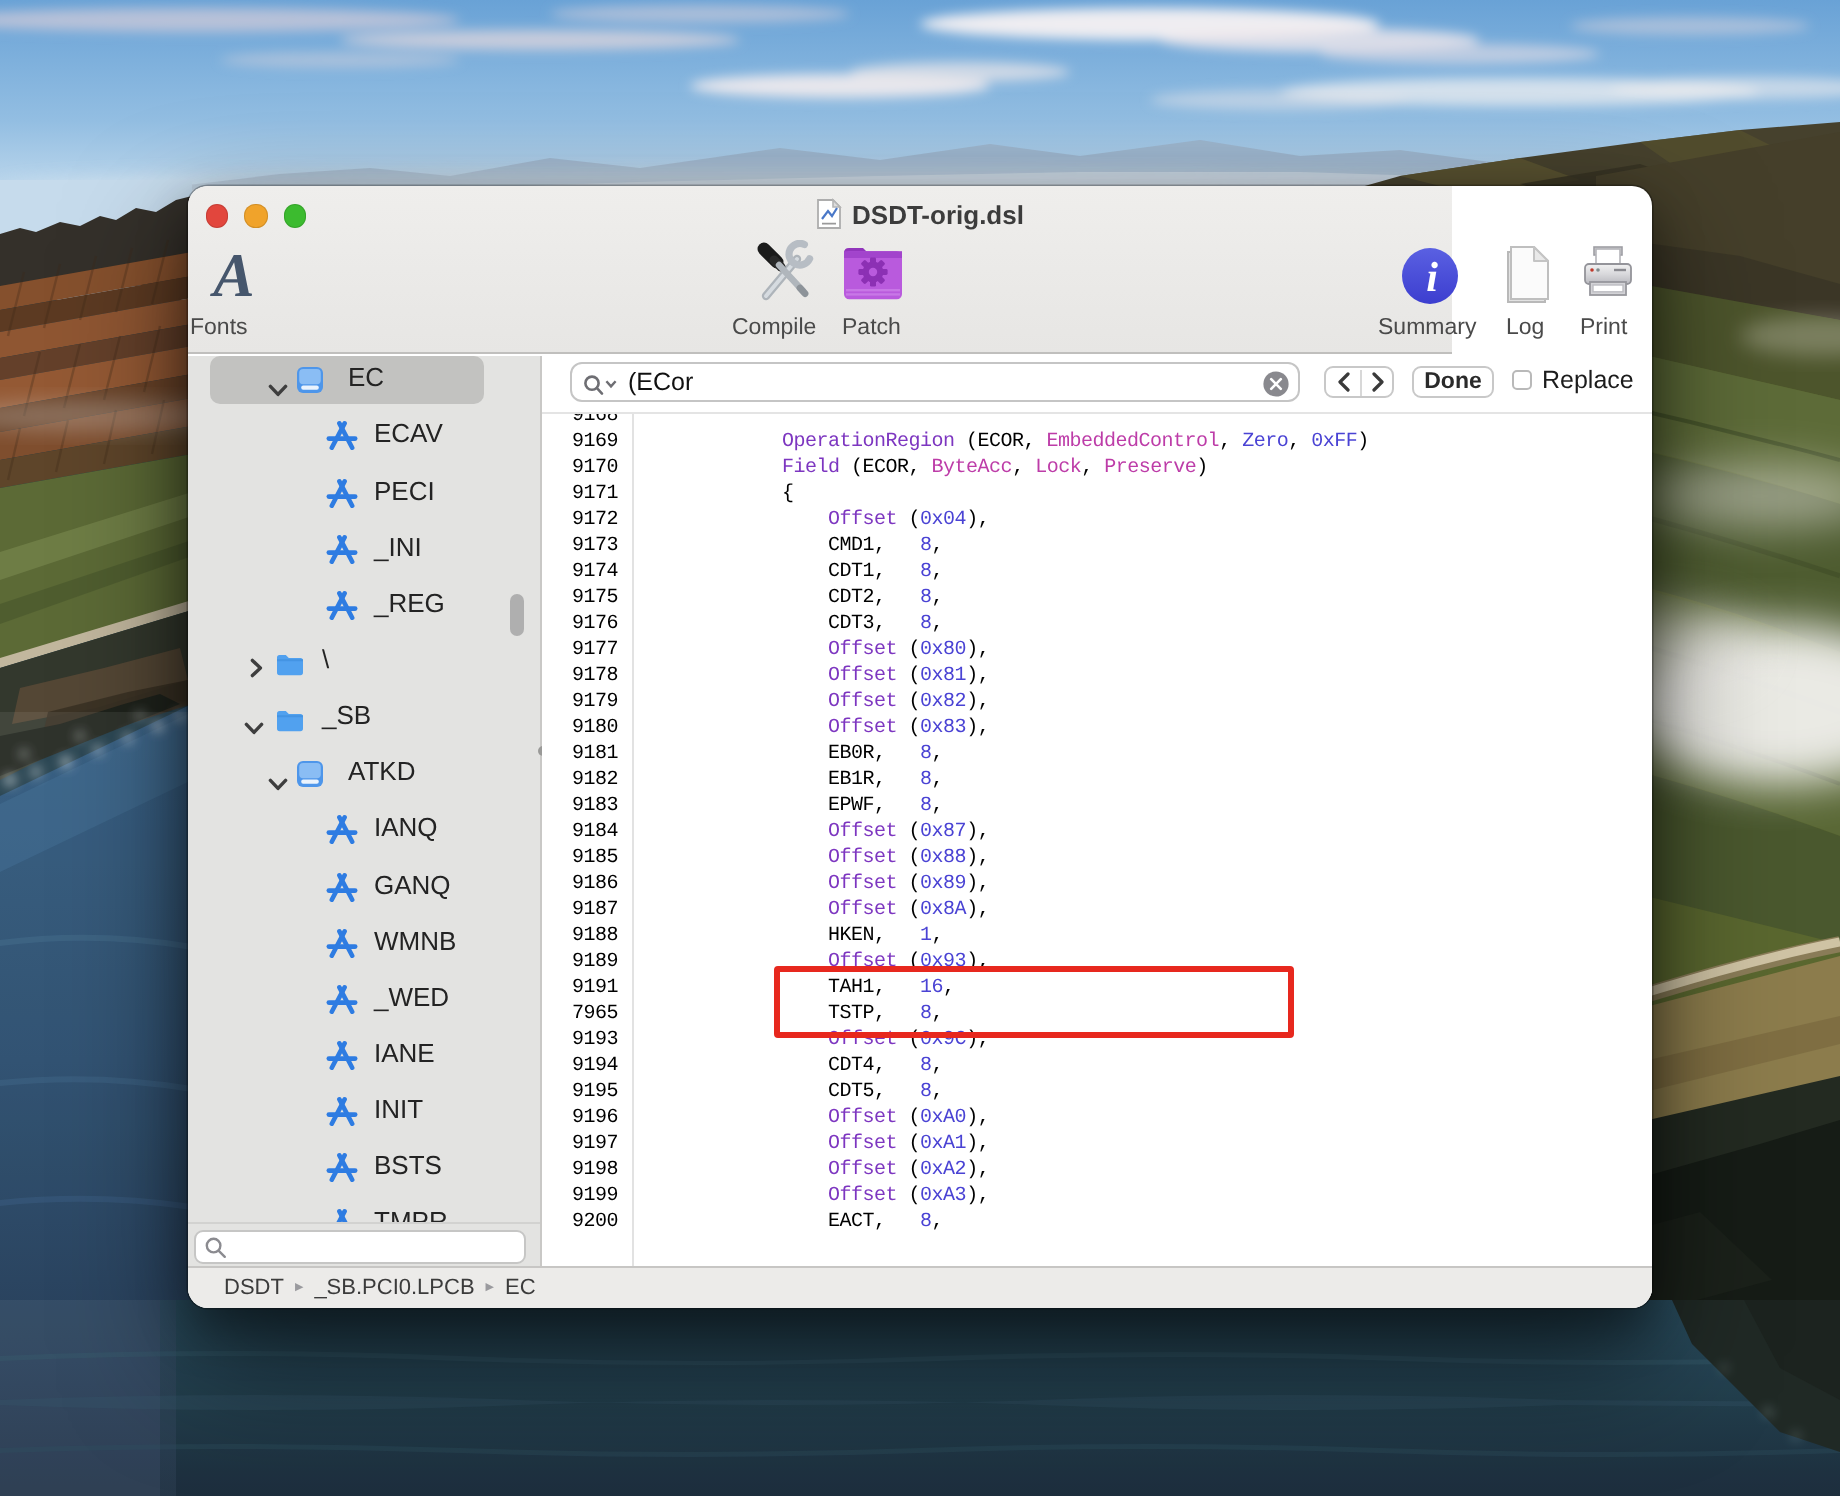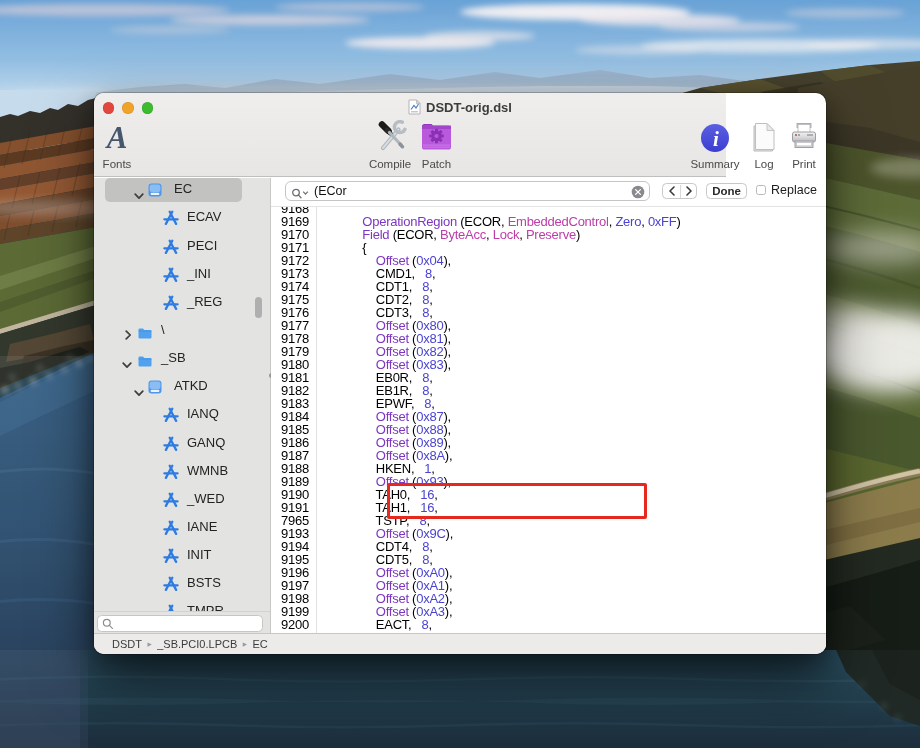--- a/index.html
+++ b/index.html
@@ -10,21 +10,21 @@
   border-radius:10px; background:#ffffff;
   box-shadow:0 0 0 0.8px rgba(0,0,0,0.28), 0 25px 60px rgba(0,0,0,0.55), 0 10px 24px rgba(0,0,0,0.4);
   overflow:hidden; }
 #tbar { position:absolute; left:0; top:0; width:632px; height:84px;
   background:linear-gradient(#efeeec,#e7e6e4); border-bottom:1px solid #c0bfbd; }
 .tl { position:absolute; top:9.3px; width:11.4px; height:11.4px; border-radius:50%; }
 #title { position:absolute; top:1px; left:0; width:732px; height:28px; text-align:center;
   font-size:13px; font-weight:bold; color:#3c3c3c; line-height:28px; }
 #title svg { vertical-align:-3px; margin-right:5px; }
 .titem { position:absolute; text-align:center; }
-.tlabel { position:absolute; top:64.5px; font-size:11.5px; color:#4a4a4a; text-align:center; }
+.tlabel { position:absolute; top:64.5px; font-size:11.5px; color:#4a4a4a; }
 #sbar { position:absolute; left:0; top:85px; width:176px; height:469px; background:#e3e3e1; }
 #stree { position:absolute; left:0; top:0; width:176px; height:433px; overflow:hidden; }
 .trow { position:absolute; left:0; width:176px; height:28px; }
 .hl { position:absolute; left:10.5px; top:2.6px; width:137px; height:23.4px; background:#c2c2c0; border-radius:5px; }
 .ic { position:absolute; }
 .lb { position:absolute; top:5.5px; font-size:13px; color:#232323; }
 #sfilterwrap { position:absolute; left:0; top:433px; width:176px; height:36px; border-top:1px solid #d2d2d0; }
 #sfilter { position:absolute; left:2.5px; top:2.5px; width:166px; height:17px; background:#ffffff;
   border:1px solid #c6c6c5; border-radius:4.5px; }
 #sfilter svg { position:absolute; left:4px; top:2px; }
@@ -44,22 +44,22 @@
 #navseg .d { position:absolute; left:17px; top:1px; width:1px; height:13px; background:#d8d8d8; }
 #navseg svg { position:absolute; top:2.2px; }
 #donebtn { position:absolute; left:435px; top:5px; width:41px; height:15.5px; background:#fff;
   border:1px solid #c8c8c8; border-radius:4.5px; font-size:11.5px; font-weight:bold; color:#2a2a2a;
   text-align:center; line-height:14px; }
 #repl { position:absolute; left:485px; top:7px; width:10px; height:10px; background:#fff;
   border:1px solid #b9b9b9; border-radius:2.5px; }
 #repllab { position:absolute; left:500px; top:4.5px; font-size:12.5px; color:#1c1c1c; }
 #codearea { position:absolute; left:0; top:28px; width:555px; height:441px; overflow:hidden; }
 #gutline { position:absolute; left:45px; top:0; width:1px; height:441px; background:#e2e2e2; }
-#code { position:absolute; left:0; top:-4.2px; font-family:Liberation Sans, sans-serif;
-  font-size:13px; line-height:13px; color:#000; }
+#code { position:absolute; left:0; top:-4.2px; font-family:Liberation Mono, monospace;
+  font-size:10px; line-height:13px; color:#000; }
 .row { height:13px; white-space:pre; }
 .row i { display:inline-block; width:38px; text-align:right; font-style:normal; letter-spacing:-0.25px; }
 .row b { font-weight:normal; margin-left:13px; letter-spacing:-0.25px; }
 .k { color:#7d36c0;margin-top:12px; }
 .t { color:#bd3ca8; }
 .n { color:#4a43d4; }
 #redbox { position:absolute; left:115.5px; top:276.5px; width:260px; height:36px;
   border:3.5px solid #e7281e; border-radius:2px; }
 #status { position:absolute; left:0; top:540px; width:732px; height:21px; background:#ecebe9;
   border-top:1px solid #c7c6c4; font-size:11px; color:#3b3b3b; line-height:20px; }
@@ -533,21 +533,20 @@
 <div class="row"><i>9180</i><b>                <span class="k">Offset</span> (<span class="n">0x83</span>),</b></div>
 <div class="row"><i>9181</i><b>                EB0R,   <span class="n">8</span>,</b></div>
 <div class="row"><i>9182</i><b>                EB1R,   <span class="n">8</span>,</b></div>
 <div class="row"><i>9183</i><b>                EPWF,   <span class="n">8</span>,</b></div>
 <div class="row"><i>9184</i><b>                <span class="k">Offset</span> (<span class="n">0x87</span>),</b></div>
 <div class="row"><i>9185</i><b>                <span class="k">Offset</span> (<span class="n">0x88</span>),</b></div>
 <div class="row"><i>9186</i><b>                <span class="k">Offset</span> (<span class="n">0x89</span>),</b></div>
 <div class="row"><i>9187</i><b>                <span class="k">Offset</span> (<span class="n">0x8A</span>),</b></div>
 <div class="row"><i>9188</i><b>                HKEN,   <span class="n">1</span>,</b></div>
 <div class="row"><i>9189</i><b>                <span class="k">Offset</span> (<span class="n">0x93</span>),</b></div>
-<div class="row"><i>9190</i><b>                TAH0,   <span class="n">16</span>,</b></div>
 <div class="row"><i>9191</i><b>                TAH1,   <span class="n">16</span>,</b></div>
 <div class="row"><i>7965</i><b>                TSTP,   <span class="n">8</span>,</b></div>
 <div class="row"><i>9193</i><b>                <span class="k">Offset</span> (<span class="n">0x9C</span>),</b></div>
 <div class="row"><i>9194</i><b>                CDT4,   <span class="n">8</span>,</b></div>
 <div class="row"><i>9195</i><b>                CDT5,   <span class="n">8</span>,</b></div>
 <div class="row"><i>9196</i><b>                <span class="k">Offset</span> (<span class="n">0xA0</span>),</b></div>
 <div class="row"><i>9197</i><b>                <span class="k">Offset</span> (<span class="n">0xA1</span>),</b></div>
 <div class="row"><i>9198</i><b>                <span class="k">Offset</span> (<span class="n">0xA2</span>),</b></div>
 <div class="row"><i>9199</i><b>                <span class="k">Offset</span> (<span class="n">0xA3</span>),</b></div>
 <div class="row"><i>9200</i><b>                EACT,   <span class="n">8</span>,</b></div>

